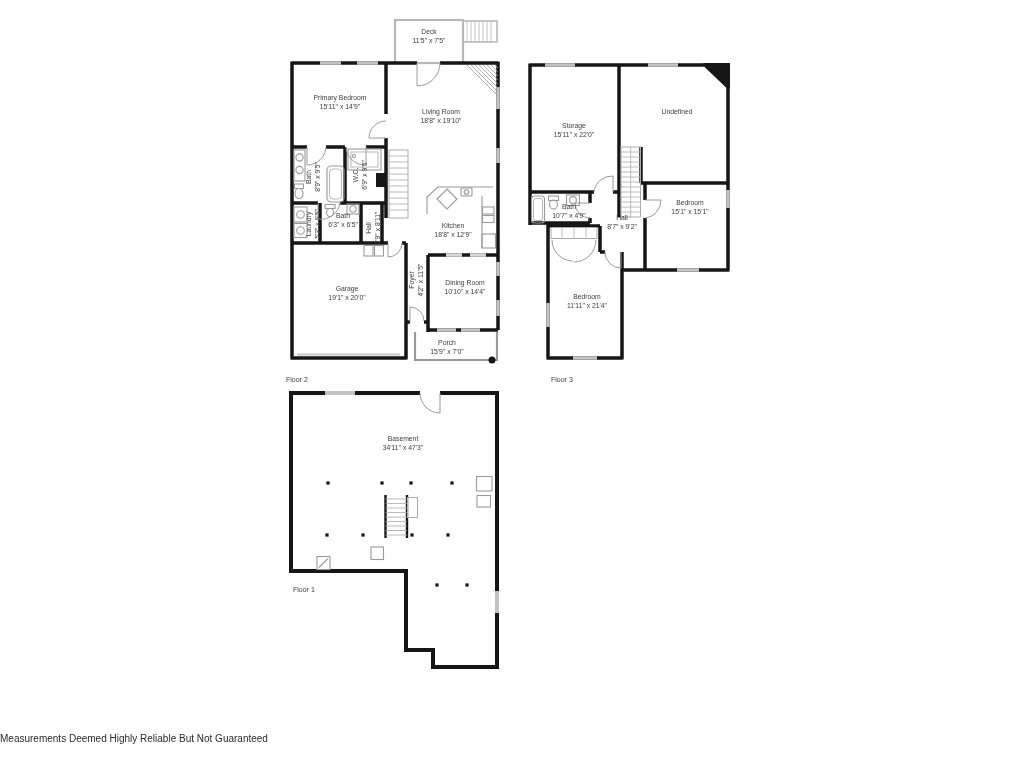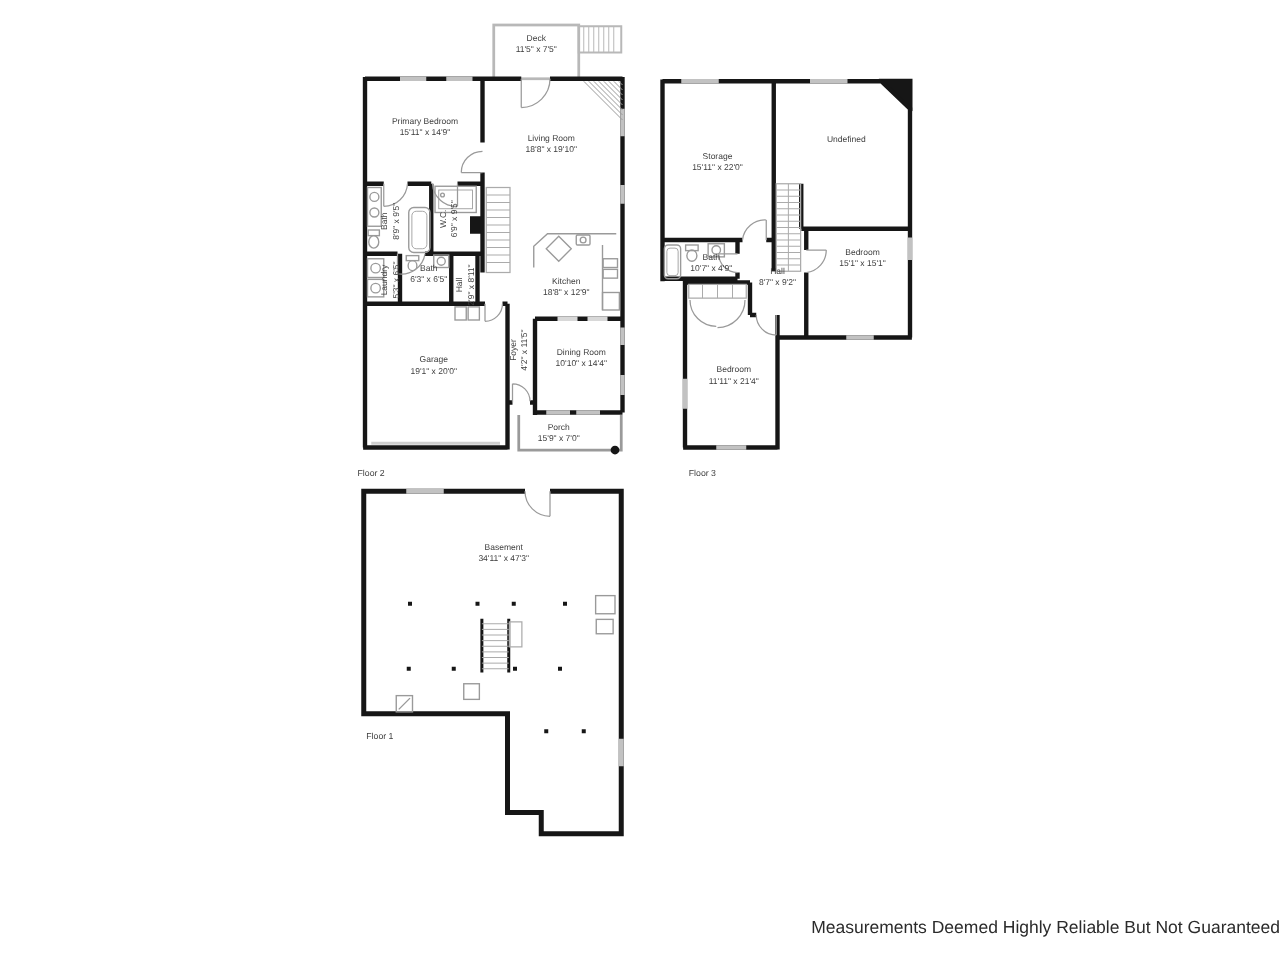--- a/index.html
+++ b/index.html
@@ -5,22 +5,22 @@
   html,body{margin:0;padding:0;background:#ffffff;}
   #canvas{position:relative;width:1024px;height:768px;background:#ffffff;overflow:hidden;
           font-family:"Liberation Sans",sans-serif;}
   #plan-svg{position:absolute;left:0;top:0;}
   .room-label{position:absolute;transform:translate(-50%,-50%);text-align:center;
               font-size:6.8px;line-height:1.35;color:#3d3d3d;white-space:nowrap;}
   .room-label.rot{transform:translate(-50%,-50%) rotate(-90deg);}
   .room-label .rname{display:block;}
   .room-label .rdims{display:block;}
   .floor-caption{position:absolute;font-size:7px;color:#3d3d3d;}
-  #footer-disclaimer{position:absolute;left:0;right:0;top:733px;text-align:right;
-                     font-size:14px;color:#2b2b2b;}
+  #footer-disclaimer{position:absolute;left:0;right:0;top:733px;text-align:left;
+                     font-size:10px;color:#2b2b2b;}
 </style>
 </head>
 <body>
 
 <div id="canvas">
 
   <svg id="plan-svg" width="1024" height="768" viewBox="0 0 1024 768">
 
     <g>
 

